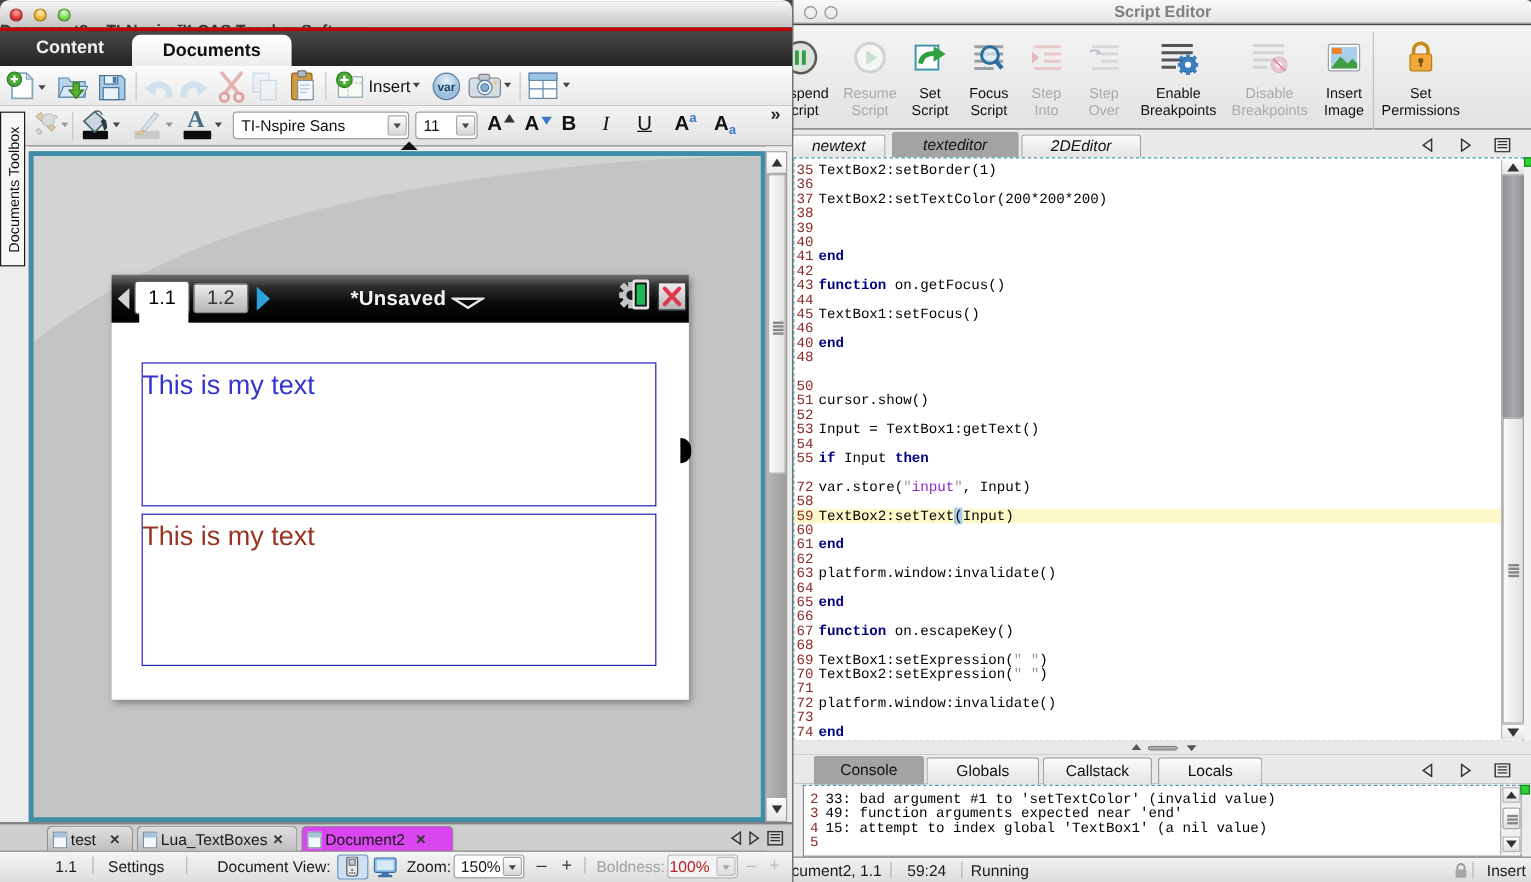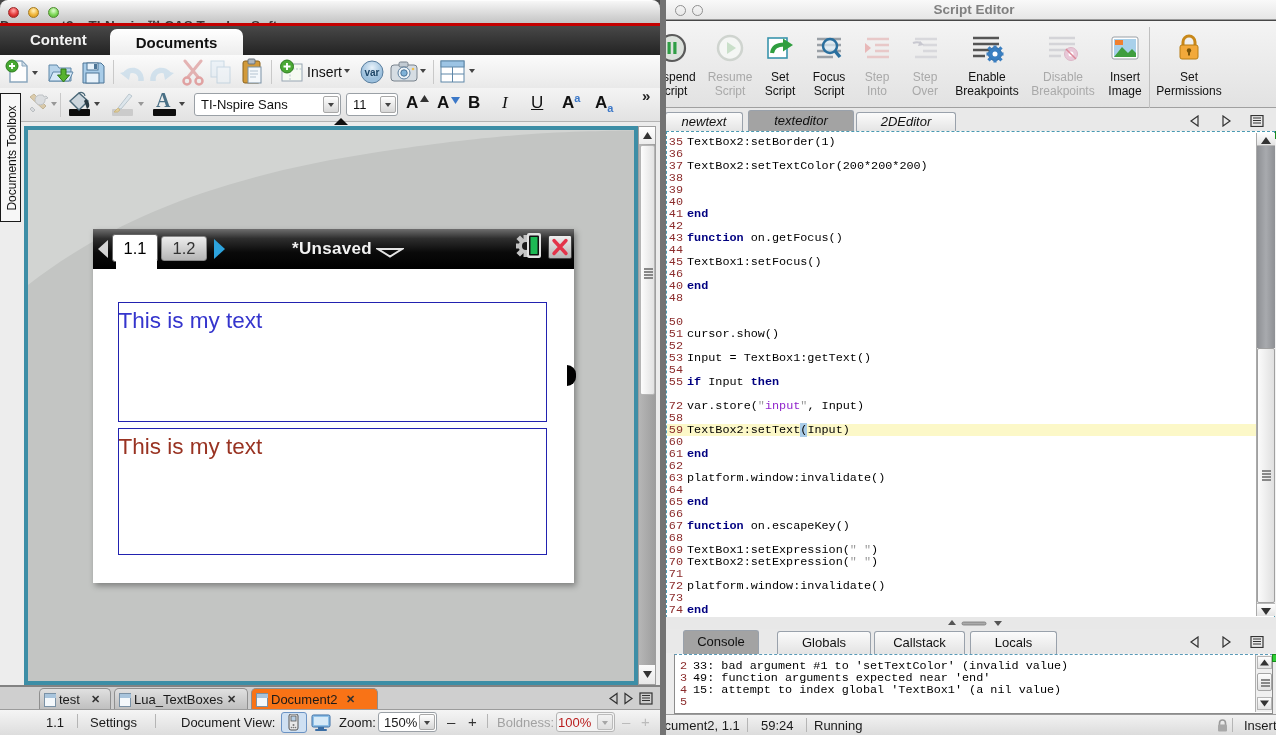--- a/index.html
+++ b/index.html
@@ -1,19 +1,19 @@
 <!DOCTYPE html>
 <html><head>
 <meta charset="utf-8">
 <style>
 * { margin:0; padding:0; box-sizing:border-box; }
 html,body { width:1276px; height:735px; overflow:hidden; background:#474747; font-family:"Liberation Sans",sans-serif; }
 .abs { position:absolute; }
 #lw { position:absolute; left:0; top:0; width:660px; height:735px; overflow:hidden; }
-#rw { position:absolute; left:660px; top:0; width:616px; height:735px; overflow:hidden; border-left:6px solid #737373; }
+#rw { position:absolute; left:660px; top:0; width:616px; height:735px; overflow:hidden; border-left:1px solid #737373; }
 
 #lw-title { position:absolute; left:0; top:0; width:660px; height:23px; background:linear-gradient(#f7f7f7,#d3d3d3 70%,#c5c5c5); border-radius:8px 8px 0 0; border-top:1px solid #fdfdfd; }
 #lw-red { position:absolute; left:0; top:23px; width:660px; height:3px; background:#c40000; }
 .light { position:absolute; top:6px; width:11px; height:11px; border-radius:50%; }
 #lw-title .t { position:absolute; top:17px; width:100%; text-align:left; font-size:13.5px; font-weight:bold; color:#3a3a3a; }
 #lw-tabbar { position:absolute; left:0; top:26px; width:660px; height:29px; background:linear-gradient(#484848,#232323); }
 #tab-content { position:absolute; left:30px; top:31px; font-size:15px; font-weight:bold; color:#f2f2f2; }
 #tab-documents { position:absolute; left:110px; top:29px; width:133px; height:26px; background:linear-gradient(#ffffff,#ededed); border-radius:7px 7px 0 0; text-align:center; font-size:15px; font-weight:bold; color:#111; line-height:27px; }
 #lw-tb1 { position:absolute; left:0; top:55px; width:660px; height:33px; background:linear-gradient(#fbfbfb,#e9e9e9); }
 #lw-tb2 { position:absolute; left:0; top:88px; width:660px; height:34px; background:linear-gradient(#f4f4f4,#e2e2e2); border-bottom:1px solid #b3b3b3; }
@@ -29,21 +29,21 @@
 #emu { position:absolute; left:65px; top:99px; width:481px; height:354px; box-shadow:2px 3px 6px rgba(0,0,0,0.35); }
 #emu-hdr { position:absolute; left:0; top:0; width:481px; height:40px; background:linear-gradient(#6e6e6e 0%,#2e2e2e 24%,#0a0a0a 58%,#000 100%); }
 .etab { position:absolute; width:46px; border-radius:3px; font-size:16.5px; color:#000; text-align:center; }
 #emu-notch { position:absolute; left:23px; top:31px; width:41px; height:12px; background:#fff; z-index:3; }
 #emu-screen { position:absolute; left:0; top:40px; width:481px; height:314px; background:#fff; }
 .ebox { position:absolute; left:24.5px; width:429px; border:1.5px solid #2222b0; background:#fff; }
 .etext { position:absolute; left:0px; top:4.5px; font-size:22.5px; white-space:nowrap; }
 #emu-grip { position:absolute; left:474px; top:136px; width:9px; height:21px; background:#000; border-radius:0 9px 9px 0; }
 #doctabs { position:absolute; left:0; top:685px; width:660px; height:24px; background:#cfcfcf; border-top:2px solid #828282; }
 .dtab { position:absolute; top:1px; height:23px; background:linear-gradient(#e0e0e0,#bcbcbc); border:1px solid #8f8f8f; border-bottom:none; border-radius:5px 5px 0 0; font-size:13px; color:#1a1a1a; }
-.dtab.sel { background:#f97316; }
+.dtab.sel { background:#d946ef; }
 .dtab span { position:absolute; top:3px; }
 .dtab .dico { position:absolute; left:4px; top:4px; width:12px; height:14px; background:#f4f8fb; border:1px solid #7a91a5; }
 .dtab .dico::before { content:""; position:absolute; left:0; top:0; width:11px; height:4px; background:#a8c4dc; }
 .dtab .dx { position:absolute; top:4px; font-size:11px; color:#333; font-weight:bold; }
 #lw-status { position:absolute; left:0; top:709px; width:660px; height:26px; background:linear-gradient(#f5f5f5,#dddddd); border-top:1px solid #9c9c9c; font-size:13px; color:#1a1a1a; }
 
 #rw-title { position:absolute; left:0; top:0; width:616px; height:20px; background:linear-gradient(#f9f9f9,#e6e6e6); border-radius:0 5px 0 0; border-bottom:1px solid #9a9a9a; }
 #rw-title .t { position:absolute; top:2px; width:100%; text-align:center; font-size:13.5px; font-weight:bold; color:#808080; }
 .graylight { position:absolute; top:5px; width:11px; height:11px; border-radius:50%; border:1.2px solid #909090; background:transparent; }
 #rw-toolbar { position:absolute; left:0; top:21px; width:616px; height:87px; background:linear-gradient(#f4f4f4,#e2e2e2); border-bottom:1px solid #a0a0a0; }
@@ -555,21 +555,21 @@
   <div class="abs" style="left:609px;top:131px;width:7px;height:8px;background:#2ecf34;border:1px solid #1a8a1e"></div>
   <div id="splitter">
     <svg class="abs" style="left:278px;top:2px" width="90" height="9">
       <path d="M4,6 L8,1 L12,6 Z" fill="#555"></path>
       <rect x="18" y="3" width="24" height="3" rx="1.5" fill="#aaa" stroke="#777" stroke-width="0.8"></rect>
       <path d="M50,2 L58,2 L54,7 Z" fill="#555"></path>
     </svg>
   </div>
   <div class="abs" style="left:0;top:653px;width:616px;height:61px;background:#ececec"></div>
   <div id="ctabs">
-    <div class="jtab sel" style="left:17px;width:76px;top:1px;height:24px;line-height:22px">Console</div>
+    <div class="jtab sel" style="left:17px;width:92px;top:1px;height:24px;line-height:22px">Console</div>
     <div class="jtab" style="left:111px;width:94px;top:2px;height:23px;line-height:21px">Globals</div>
     <div class="jtab" style="left:208px;width:91px;top:2px;height:23px;line-height:21px">Callstack</div>
     <div class="jtab" style="left:304px;width:87px;top:2px;height:23px;line-height:21px">Locals</div>
     <svg class="abs" style="left:520px;top:7px" width="80" height="12">
       <path d="M12,1 L12,11 L5,6 Z" fill="none" stroke="#333" stroke-width="1.2"></path>
       <path d="M37,1 L37,11 L44,6 Z" fill="none" stroke="#333" stroke-width="1.2"></path>
       <rect x="65" y="0.5" width="12" height="11" fill="none" stroke="#333" stroke-width="1.2"></rect>
       <path d="M67,3 h8 M67,5.5 h8 M67,8 h8" stroke="#333" stroke-width="1"></path>
     </svg>
   </div>

